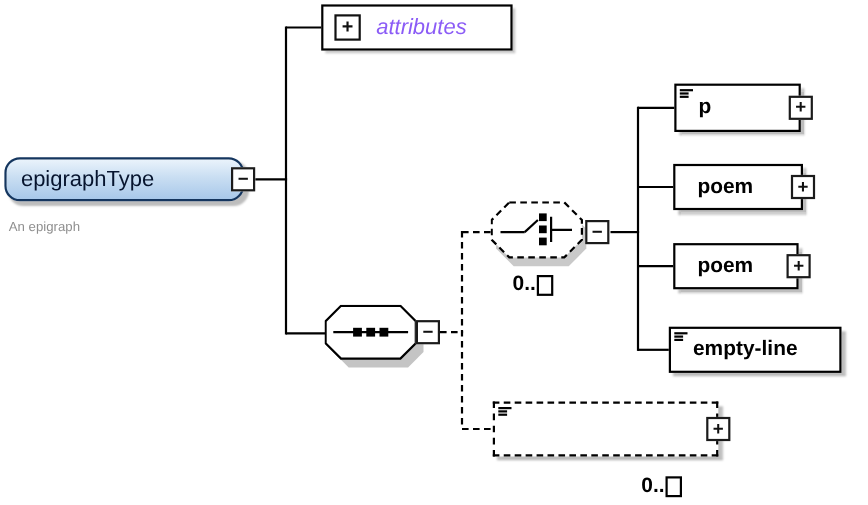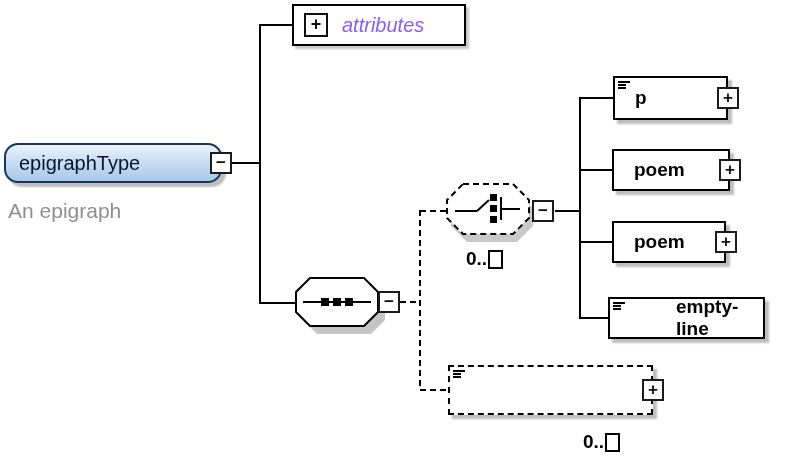--- a/index.html
+++ b/index.html
@@ -19,21 +19,21 @@
     display:flex;align-items:center;
   }
   #root-label{font-size:20px;font-weight:normal;color:#06142e;padding-left:13px;letter-spacing:0px;}
   .toggle{
     position:absolute;width:22px;height:22px;background:#fff;
     border:2px solid #1b1b1b;z-index:3;box-sizing:border-box;
     font-size:17px;font-weight:bold;color:#111;text-align:center;line-height:17px;
     cursor:pointer;
   }
   #root-toggle{left:210px;top:152px;}
-  #annotation{position:absolute;left:8px;top:199px;font-size:21px;color:#8f8f8f;z-index:2;}
+  #annotation{position:absolute;left:8px;top:199px;font-size:12px;color:#8f8f8f;z-index:2;}
 
   
   #attributes-box{
     left:292px;top:4px;width:174px;height:42px;background:#fff;
     border:2px solid #000;box-shadow:3px 3px 2px #c9c9c9;
     display:flex;align-items:center;
   }
   #attributes-toggle{position:relative;margin-left:10px;width:24px;height:24px;
     border:2px solid #111;background:#fff;box-sizing:border-box;
     font-size:18px;font-weight:bold;text-align:center;line-height:19px;color:#111;cursor:pointer;}
@@ -41,21 +41,21 @@
 
   
   .el-box{
     background:#fff;border:2px solid #000;box-shadow:4px 4px 2px #bdbdbd;
     display:flex;align-items:center;
   }
   .el-label{font-size:19px;font-weight:bold;color:#000;padding-left:20px;}
   #el-p{left:613px;top:76px;width:115px;height:44px;}
   #el-poem{left:612px;top:149px;width:118px;height:42px;}
   #el-cite{left:612px;top:221px;width:114px;height:42px;}
-  #el-empty-line{left:608px;top:297px;width:157px;height:42px;padding-left:46px;}
+  #el-empty-line{left:608px;top:297px;width:157px;height:42px;}
   #el-text-author{left:448px;top:365px;width:205px;height:50px;border-style:dashed;}
   #p-toggle{left:717px;top:87px;}
   #poem-toggle{left:719px;top:159px;}
   #cite-toggle{left:715px;top:231px;}
   #text-author-toggle{left:642px;top:379px;}
 
   
   .txt-icon{position:absolute;left:3px;top:3px;width:13px;height:11px;}
   .txt-icon i{display:block;height:0;border-top:2px solid #000;margin-bottom:1px;}
   .txt-icon i:nth-child(1){width:12px;}

